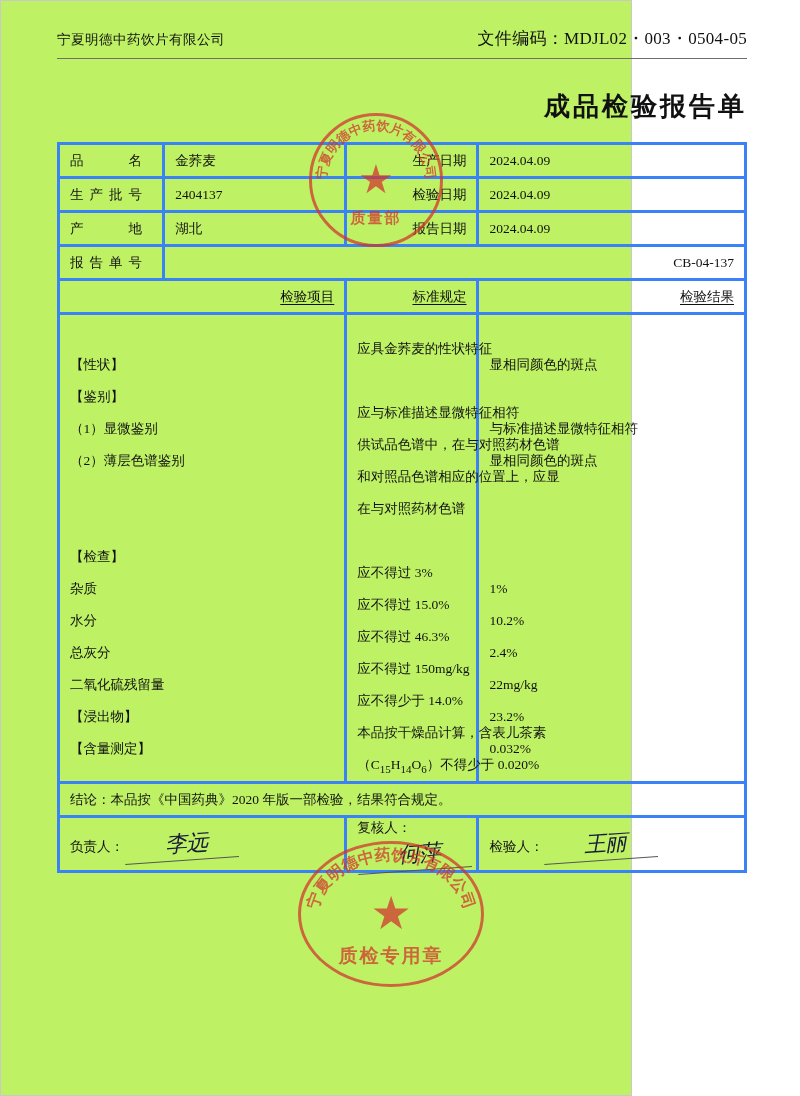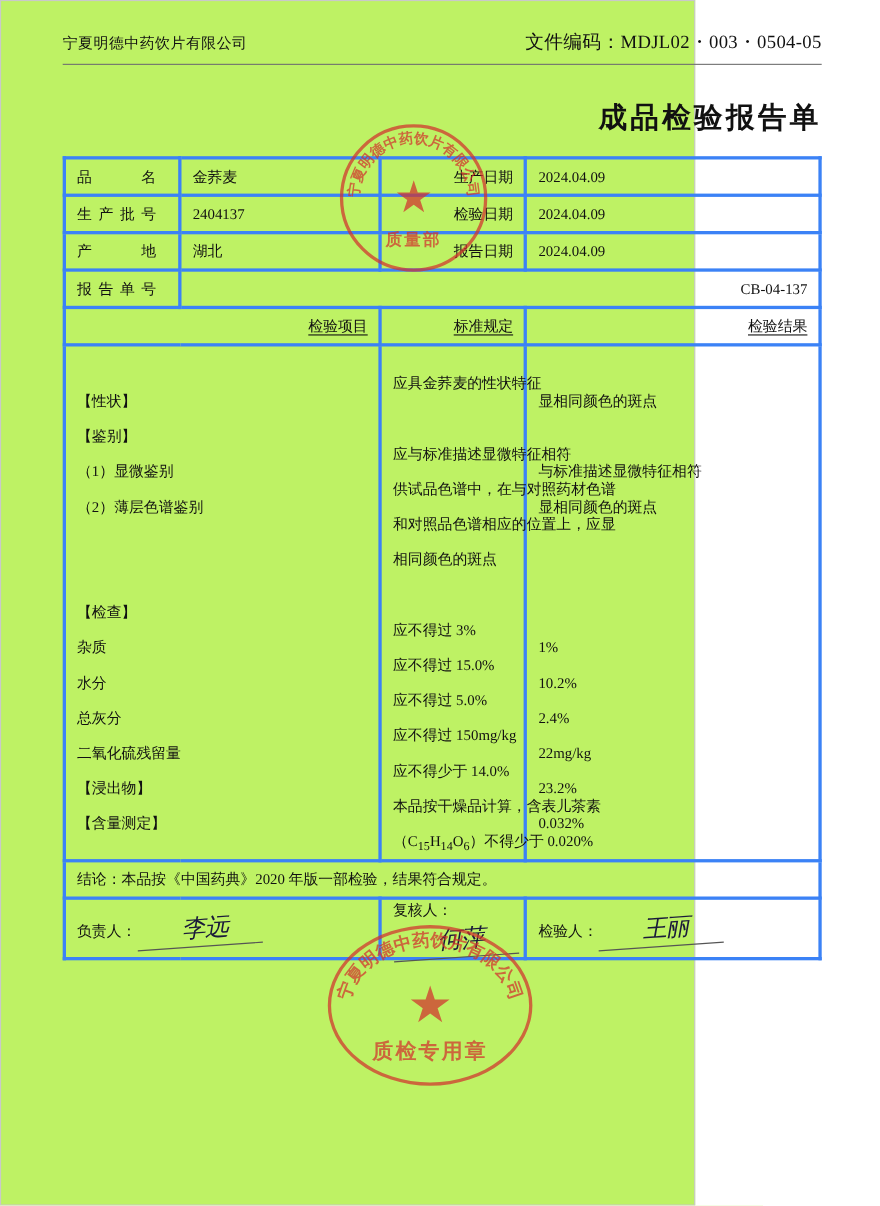--- a/index.html
+++ b/index.html
@@ -264,25 +264,25 @@
           <div class="line">【浸出物】</div>
           <div class="line">【含量测定】</div>
         </td>
         <td class="bodycell">
           <div class="gap"></div>
           <div class="line">应具金荞麦的性状特征</div>
           <div class="line"></div>
           <div class="line">应与标准描述显微特征相符</div>
           <div class="line">供试品色谱中，在与对照药材色谱</div>
           <div class="line">和对照品色谱相应的位置上，应显</div>
-          <div class="line">相同颜色的斑点</div>
+          <div class="line">在与对照药材色谱</div>
           <div class="line"></div>
           <div class="line">应不得过 3%</div>
           <div class="line">应不得过 15.0%</div>
-          <div class="line">应不得过 5.0%</div>
+          <div class="line">应不得过 46.3%</div>
           <div class="line">应不得过 150mg/kg</div>
           <div class="line">应不得少于 14.0%</div>
           <div class="line">本品按干燥品计算，含表儿茶素</div>
           <div class="line">（C<span class="sub">15</span>H<span class="sub">14</span>O<span class="sub">6</span>）不得少于 0.020%</div>
         </td>
         <td class="bodycell">
           <div class="gap"></div>
           <div class="line">显相同颜色的斑点</div>
           <div class="line"></div>
           <div class="line">与标准描述显微特征相符</div>

